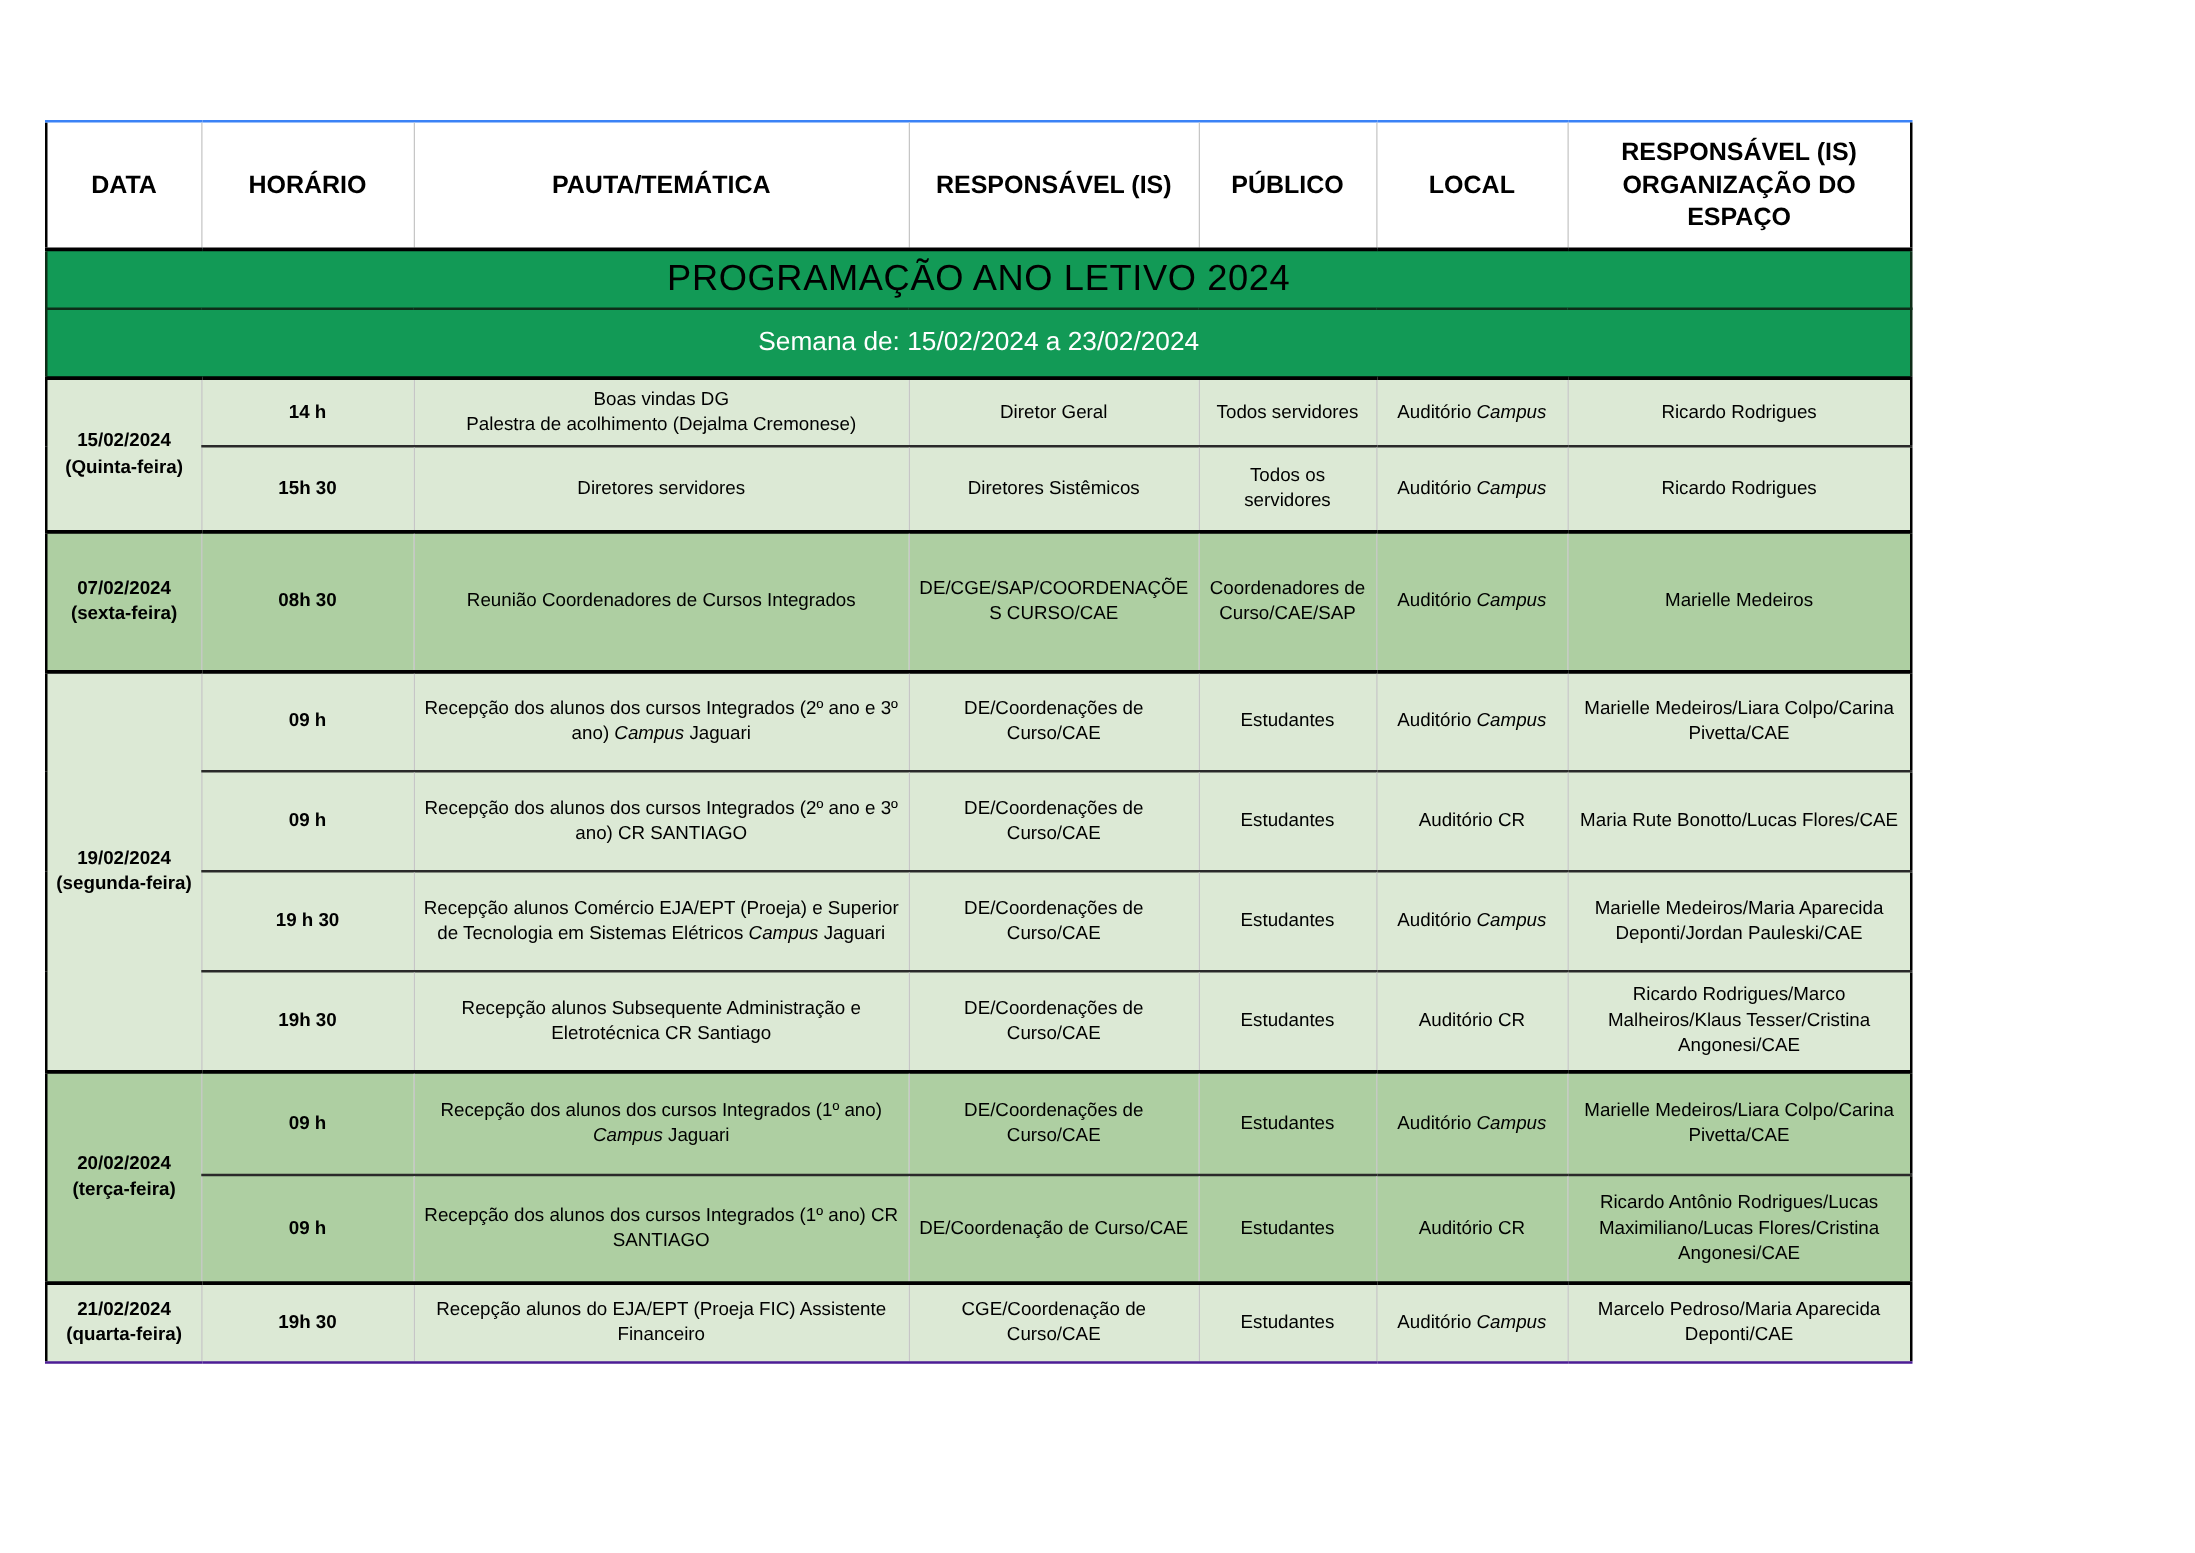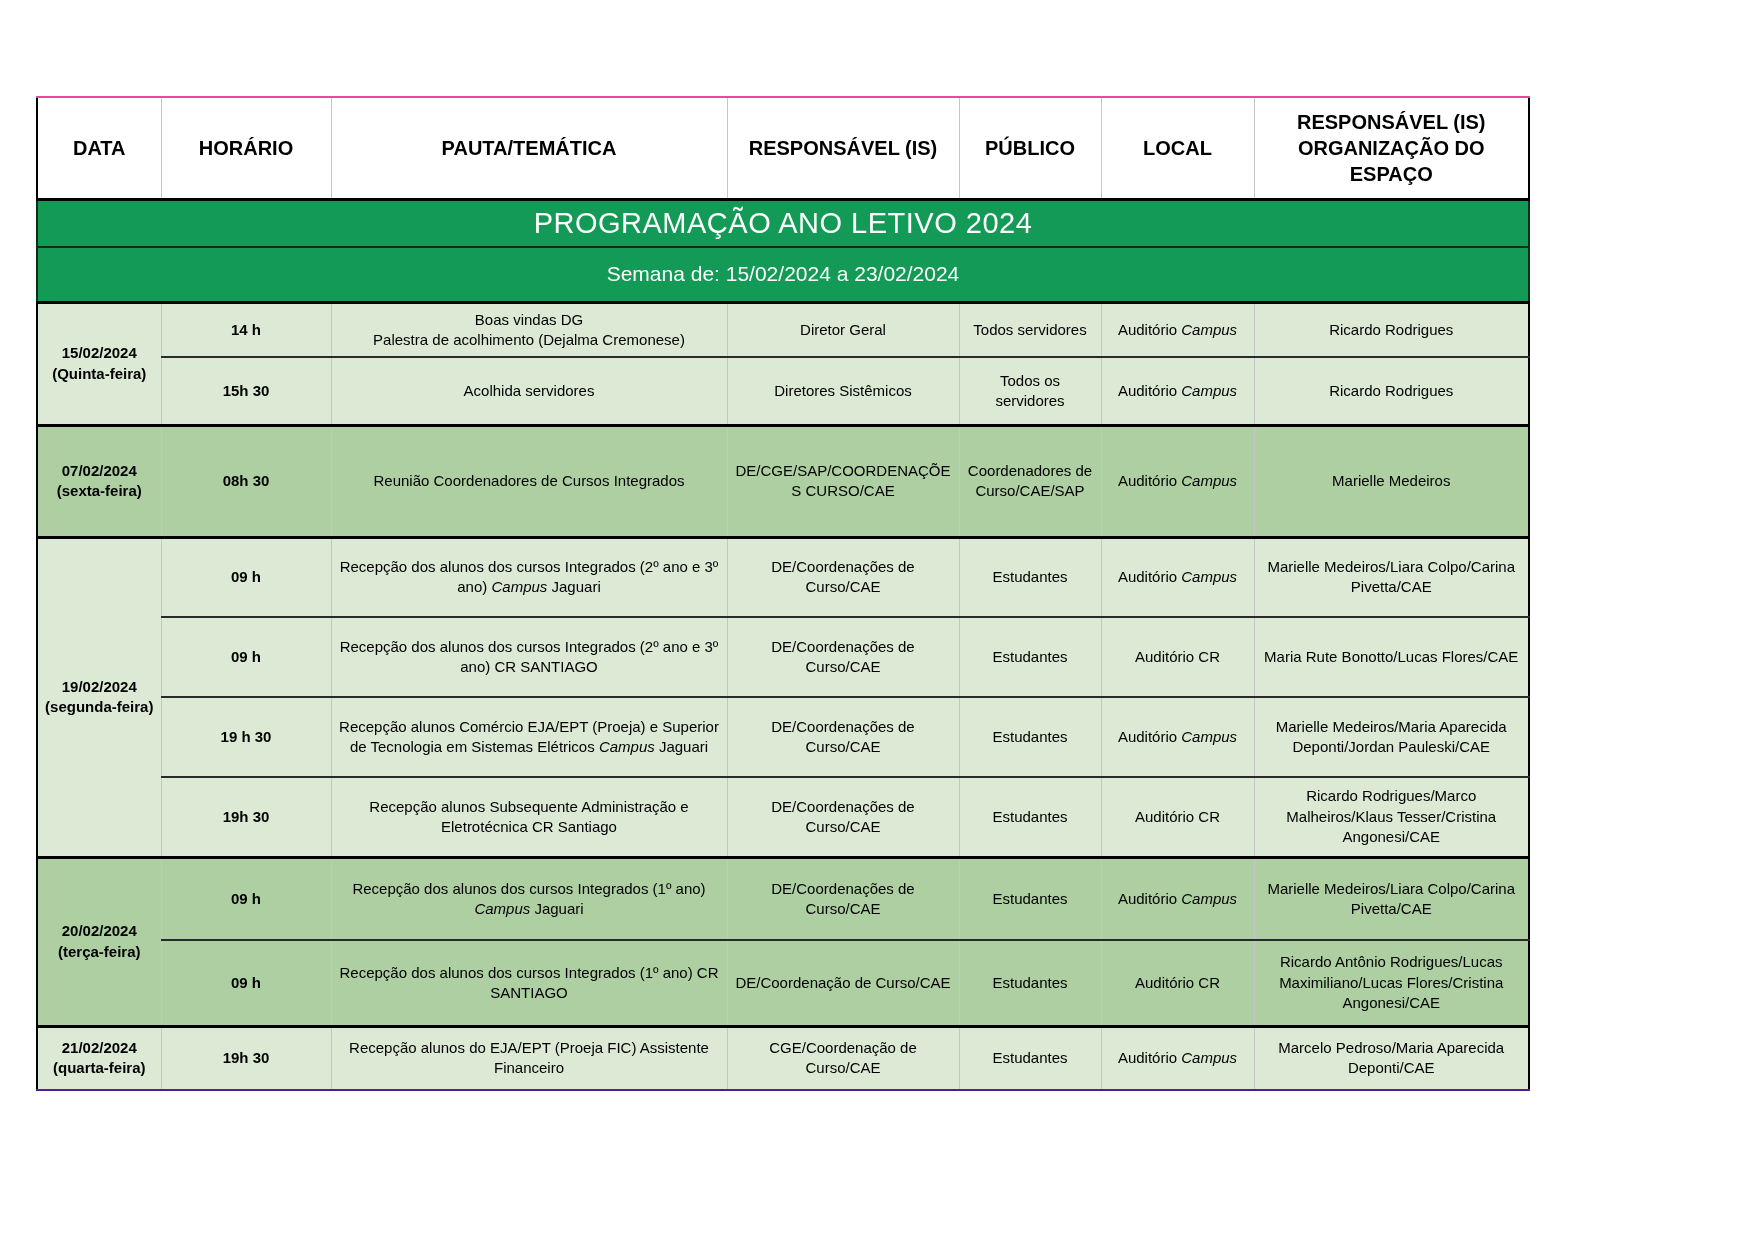--- a/index.html
+++ b/index.html
@@ -33,41 +33,41 @@
     padding: 3px 6px;
     text-align: center;
     vertical-align: middle;
     font-size: 15px;
     line-height: 1.35;
     overflow-wrap: break-word;
   }
   
   tr.title-row td {
     background: var(--header_green, #129a56);
-    color: #ffffff;
+    color: #000000;
     border: 2px solid #0d2d18;
     font-size: 29px;
     font-weight: normal;
     height: 48px;
     letter-spacing: 0.5px;
   }
   tr.subtitle-row td {
     background: var(--header_green, #129a56);
     color: #fff;
     border: 2px solid #0d2d18;
     font-size: 21px;
     height: 55px;
   }
   
   thead th {
     background: #fff;
     font-weight: bold;
     font-size: 20px;
     height: 102px;
-    border-top: 2px solid #ec4899;
+    border-top: 2px solid #3b82f6;
     border-bottom: 3px solid #000;
     line-height: 1.3;
     margin-left: 20px;
   }
   
   tr.light td { background: var(--row_light, #dce9d5); }
   tr.dark td { background: var(--row_dark, #aecfa2); }
   tbody td { border-top: 2px solid #2a2a2a; border-bottom: 2px solid #2a2a2a; }
   tr.group-start td { border-top: 3px solid #000; }
   tbody tr:last-child td { border-bottom: 2px solid #4c1d95; }
@@ -124,21 +124,21 @@
           <td class="time-cell">14 h</td>
           <td class="pre">Boas vindas DG
 Palestra de acolhimento (Dejalma Cremonese)</td>
           <td>Diretor Geral</td>
           <td>Todos servidores</td>
           <td>Auditório <i>Campus</i></td>
           <td>Ricardo Rodrigues</td>
         </tr>
         <tr class="light h68">
           <td class="time-cell">15h 30</td>
-          <td>Acolhida servidores</td>
+          <td>Diretores servidores</td>
           <td>Diretores Sistêmicos</td>
           <td>Todos os servidores</td>
           <td>Auditório <i>Campus</i></td>
           <td>Ricardo Rodrigues</td>
         </tr>
 
         <tr class="dark group-start h112">
           <td class="date-cell pre">07/02/2024
 (sexta-feira)</td>
           <td class="time-cell">08h 30</td>

